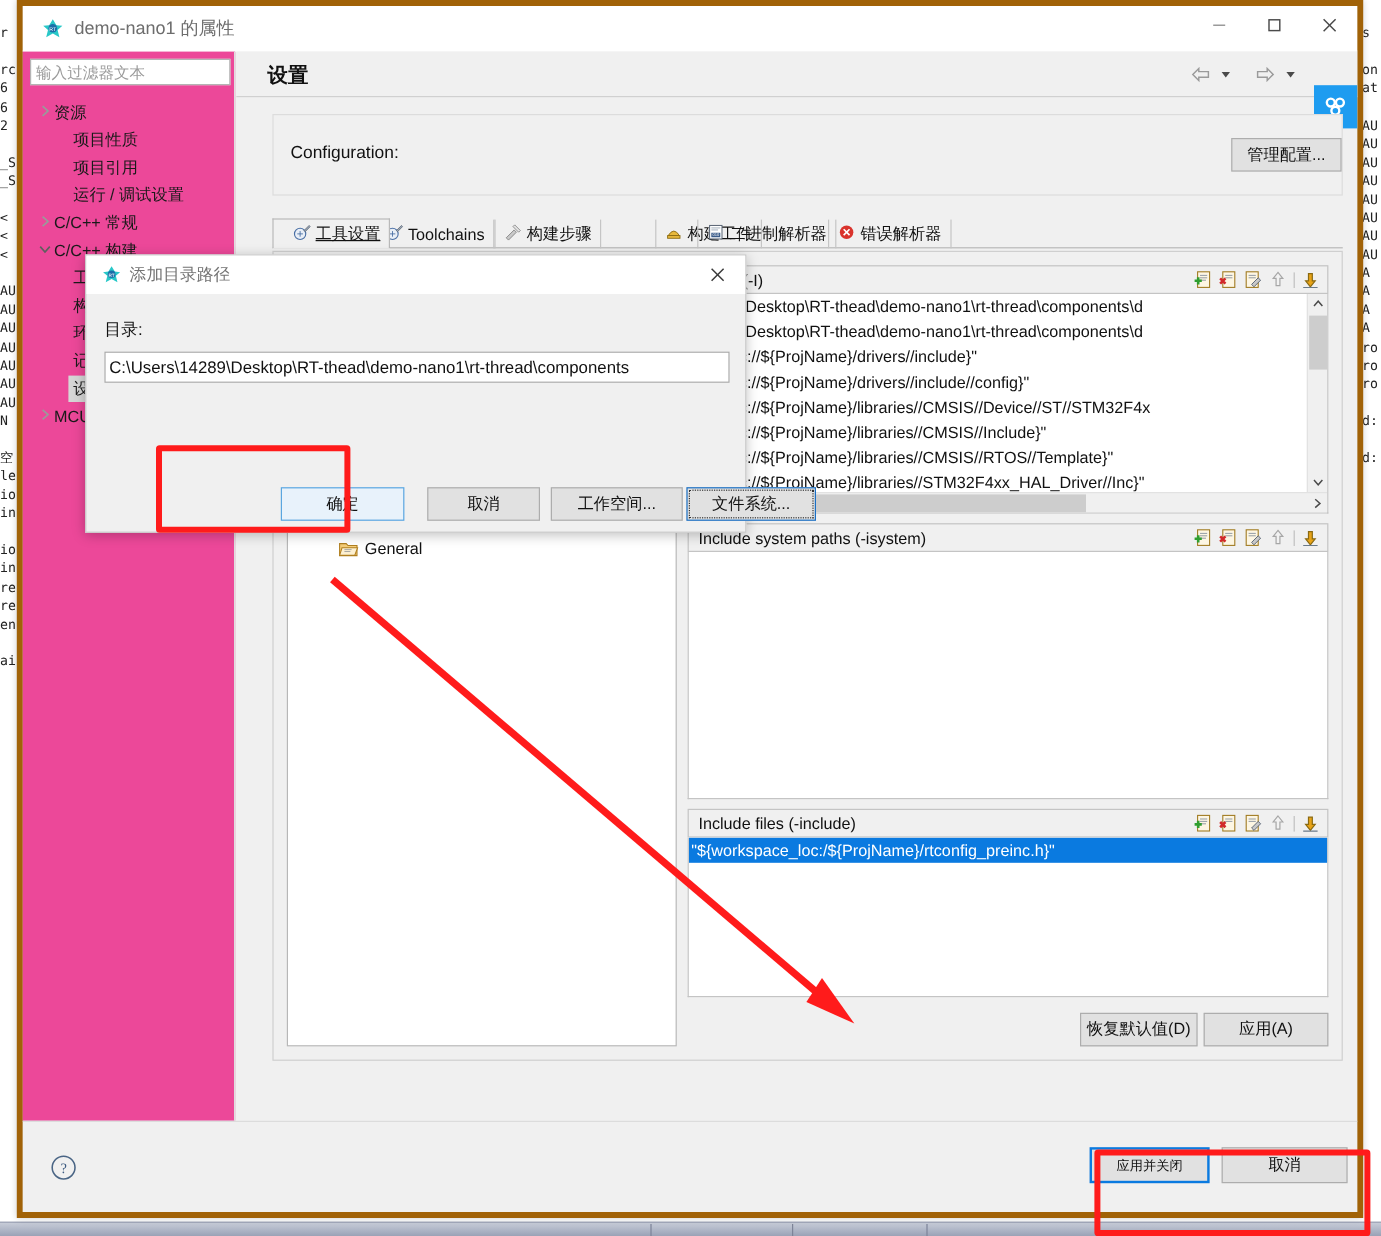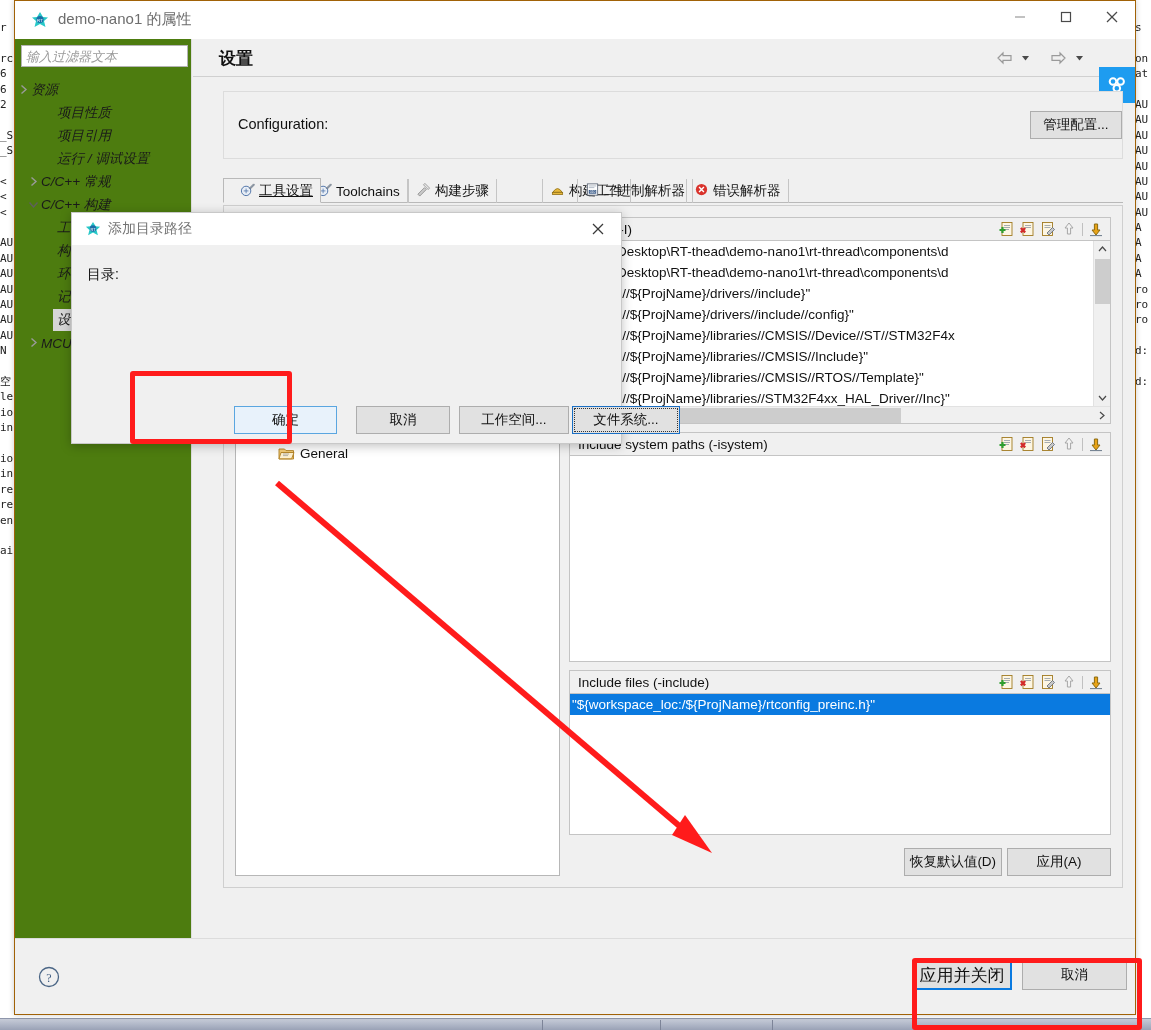--- a/index.html
+++ b/index.html
@@ -38,21 +38,21 @@
   .tb-sep { position: absolute; top: 1px; width: 1px; height: 10px; background: #7d8498; }
   .tb-txt {
     position: absolute; top: -1px; font-size: 9px; color: #2b2b2b;
     font-family: "Liberation Sans", sans-serif; white-space: nowrap; overflow: hidden;
   }
 
   
   #prop-window {
     position: absolute; left: 14px; top: 0; width: 1122px; height: 1015px;
     background: #f0f0f0;
-    border: 1px solid #a16207;
+    border: 5px solid #a16207;
     box-shadow: 0 0 6px rgba(0,0,0,0.20);
   }
   #titlebar {
     height: 38px; background: #ffffff; position: relative;
     border-bottom: 1px solid #ffffff;
   }
   #title-icon { position: absolute; left: 16px; top: 10px; width: 18px; height: 18px; }
   #title-text {
     position: absolute; left: 43px; top: 9px; font-size: 15px; color: #6d6d6d;
     font-family: "Liberation Sans", sans-serif;
@@ -66,21 +66,21 @@
   #btn-max { right: 46px; }
   #btn-close { right: 0; }
   .win-btn svg { display: block; }
 
   
   #body-area { position: absolute; left: 0; top: 38px; right: 0; bottom: 0; }
 
   
   #left-panel {
     position: absolute; left: 0; top: 0; width: 177px; bottom: 76px;
-    background: #4d7c0f; border-right: 1px solid #dddddd; font-style: italic;
+    background: #ec4899; border-right: 1px solid #dddddd;
   }
   #filter-box {
     position: absolute; left: 6px; top: 6px; width: 167px; height: 22px;
     border: 1px solid #b4b4b4; background: #fff; font-size: 13px;
     padding: 2px 4px; color: #9b9b9b;
     font-family: "Liberation Sans", sans-serif;
   }
   .tree-item {
     position: absolute; height: 22px; display: flex; align-items: center;
     font-size: 13.5px; color: #1a1a1a; white-space: nowrap;
@@ -199,21 +199,21 @@
 
   
   #dlg-footer {
     position: absolute; left: 0; right: 0; bottom: 0; height: 76px;
     background: #f0f0f0; border-top: 1px solid #dcdcdc;
   }
   #help-ico { position: absolute; left: 22px; top: 26px; }
   #apply-close-btn {
     position: absolute; right: 123px; top: 21px; width: 100px; height: 30px;
     background: #e1e1e1; border: 2px solid #0a7ae0;
-    display: flex; align-items: center; justify-content: center; font-size: 17px; color: #111;
+    display: flex; align-items: center; justify-content: center; font-size: 11px; color: #111;
   }
   #cancel-btn {
     position: absolute; right: 8px; top: 21px; width: 105px; height: 30px;
     background: #e1e1e1; border: 1px solid #adadad;
     display: flex; align-items: center; justify-content: center; font-size: 13.5px; color: #111;
   }
 
   
   #add-dlg {
     position: absolute; left: 71px; top: 212px; width: 551px; height: 232px;
@@ -304,21 +304,21 @@
             <line x1="13" y1="3" x2="3" y2="13" stroke="#4a4a4a" stroke-width="1.2"></line>
           </svg>
       </div>
     </div>
 
     <div id="body-area">
 
       <div id="left-panel">
         <div id="filter-box">输入过滤器文本</div>
         <div id="tree-items">
-            <div class="tree-item" style="left: 0px; top: 40px; ">
+            <div class="tree-item" style="left: 0px; top: 40px; padding-left: 10px;">
               <span class="tw"><svg width="11" height="11" viewBox="0 0 11 11">
                   <path d="M3.5 1.5 L8 5.5 L3.5 9.5" fill="none" stroke="#9a9a9a" stroke-width="1.4"></path>
                 </svg></span>
               <span>资源</span>
             </div>
             <div class="tree-item" style="left: 0px; top: 63px; padding-left: 26px;">
               <span class="tw"></span>
               <span>项目性质</span>
             </div>
             <div class="tree-item" style="left: 0px; top: 86px; padding-left: 26px;">
@@ -784,20 +784,21 @@
       </span>
       <span id="add-dlg-text">添加目录路径</span>
       <div id="add-dlg-close">
         <svg width="16" height="16" viewBox="0 0 16 16">
             <line x1="3" y1="3" x2="13" y2="13" stroke="#3a3a3a" stroke-width="1.2"></line>
             <line x1="13" y1="3" x2="3" y2="13" stroke="#3a3a3a" stroke-width="1.2"></line>
           </svg>
       </div>
     </div>
     <div id="dir-label">目录:</div>
+    <div id="dir-input">C:\Users\14289\Desktop\RT-thead\demo-nano1\rt-thread\components</div>
 
     <div class="dlg-btn" id="ok-btn">确定</div>
     <div class="dlg-btn" id="cancel2-btn">取消</div>
     <div class="dlg-btn" id="ws-btn">工作空间...</div>
     <div class="dlg-btn" id="fs-btn-real" style="left:500px; width:108px; outline:1px dotted #333; outline-offset:-3px; border:1px solid #1a6fc4;">文件系统...</div>
   </div>
 
   <div class="annot" id="red-box-ok"></div>
   <div class="annot" id="red-box-apply"></div>
   <svg class="annot" id="red-arrow" viewBox="0 0 1151 1030">

